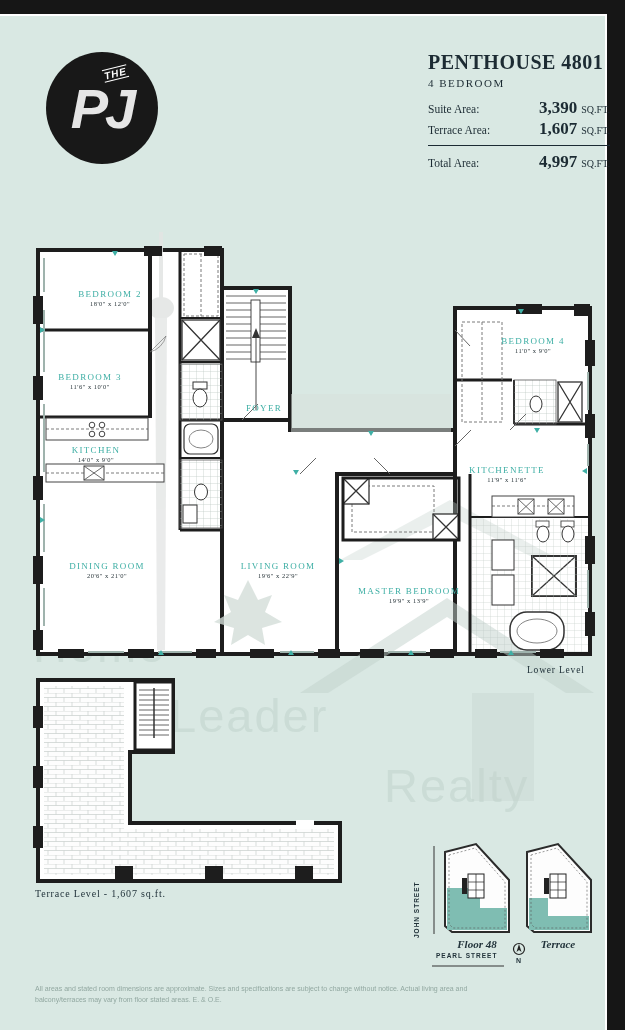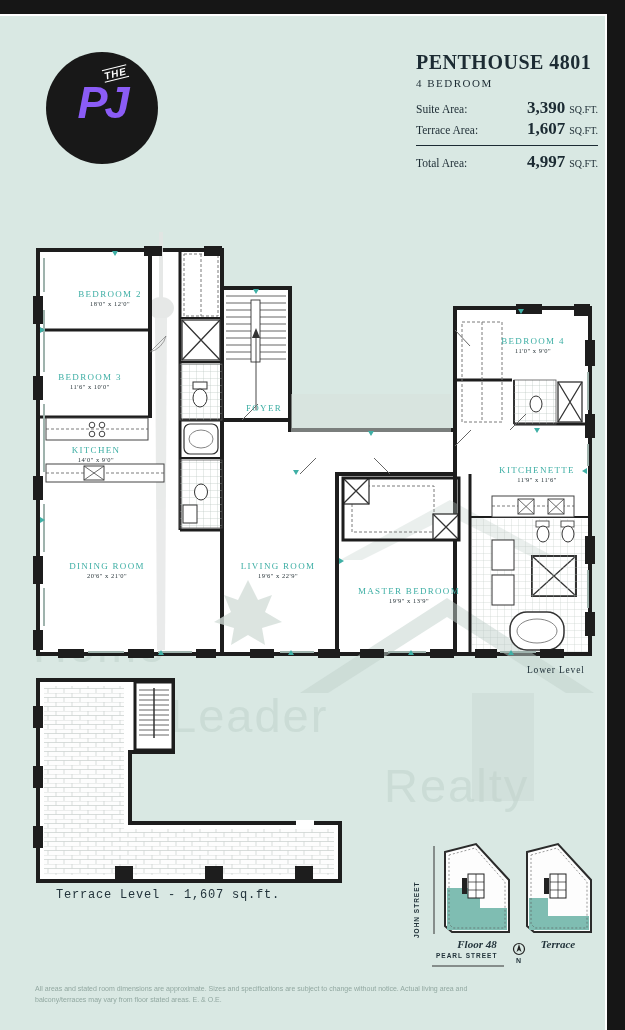--- a/index.html
+++ b/index.html
@@ -24,47 +24,47 @@
     position:absolute;left:46px;top:52px;width:112px;height:112px;border-radius:50%;
     background:#181818;z-index:3;
   }
   .logo .the{
     position:absolute;left:57px;top:15px;color:#fff;
     font-family:"Liberation Sans",sans-serif;font-style:italic;font-weight:bold;
     font-size:10px;letter-spacing:1px;transform:rotate(-14deg);
     border-top:1px solid #fff;border-bottom:1px solid #fff;padding:0 1px;
   }
   .logo .pj{
-    position:absolute;left:0;top:26px;width:112px;text-align:center;color:#8b5cf6;
+    position:absolute;left:0;top:26px;width:112px;text-align:center;color:#e5e5e5;
     font-family:"Liberation Sans",sans-serif;font-weight:bold;font-style:italic;
-    font-size:45px;letter-spacing:-3px;line-height:1.1;
+    font-size:56px;letter-spacing:-3px;line-height:1.1;
   }
   
-  .hdr{position:absolute;left:416px;top:51px;width:182px;z-index:3;color:#1c2b33;}
+  .hdr{position:absolute;left:428px;top:51px;width:182px;z-index:3;color:#1c2b33;}
   .hdr .title{font-size:20px;font-weight:bold;letter-spacing:0.5px;}
   .hdr .subtitle{font-size:11px;letter-spacing:1.5px;margin-top:3px;}
   .hdr .rows{margin-top:9px;}
   .hdr .row{display:flex;align-items:baseline;height:21px;font-family:Liberation Serif, serif;}
   .hdr .row .lab{font-size:11.5px;flex:0 0 auto;}
   .hdr .row .val{font-size:17px;font-weight:bold;flex:1 1 auto;text-align:right;}
   .hdr .row .unit{font-size:10px;flex:0 0 auto;margin-left:4px;}
   .hdr .rule{border-top:1px solid #1c2b33;margin:5px 0 6px 0;}
   
   .room-label{
     position:absolute;transform:translateX(-50%);text-align:center;z-index:4;
     color:#3fafa5;font-size:9px;letter-spacing:1.3px;white-space:nowrap;
   }
   .room-label .dims{
     display:block;color:#2a363b;font-size:6.5px;letter-spacing:0.5px;margin-top:1px;
   }
   .small-cap{
     position:absolute;z-index:4;color:#22333b;letter-spacing:0.8px;white-space:nowrap;text-align:center;
   }
   .lower-level{left:527px;top:665px;font-size:9.5px;}
-  .terrace-level{left:56px;top:888px;font-size:12px;font-family:Liberation Mono, monospace;}
+  .terrace-level{left:35px;top:888px;font-size:10px;}
   .keyplan-label{
     position:absolute;z-index:4;color:#22333b;font-style:italic;font-weight:bold;
     font-size:11px;transform:translateX(-50%);white-space:nowrap;
   }
   .street{
     position:absolute;z-index:4;color:#22333b;font-family:"Liberation Sans",sans-serif;
     font-weight:bold;font-size:6.5px;letter-spacing:1px;white-space:nowrap;
   }
   .street-v{left:413px;top:866px;height:72px;writing-mode:vertical-rl;transform:rotate(180deg);}
   .street-h{left:436px;top:952px;}
@@ -366,21 +366,21 @@
   <span class="dims">19'6" x 22'9"</span>
 </div>
 <div class="room-label" style="left:409px;top:586px">
   <span>MASTER BEDROOM</span>
   <span class="dims">19'9" x 13'9"</span>
 </div>
 <div class="room-label" style="left:533px;top:336px">
   <span>BEDROOM 4</span>
   <span class="dims">11'0" x 9'0"</span>
 </div>
-<div class="room-label" style="left:537px;top:465px">
+<div class="room-label" style="left:507px;top:465px">
   <span>KITCHENETTE</span>
   <span class="dims">11'9" x 11'6"</span>
 </div>
 
 <div class="small-cap lower-level">Lower Level</div>
 <div class="small-cap terrace-level">Terrace Level - 1,607 sq.ft.</div>
 
 <div class="keyplan-label" style="left:477px;top:938px">Floor 48</div>
 <div class="keyplan-label" style="left:558px;top:938px">Terrace</div>
 

